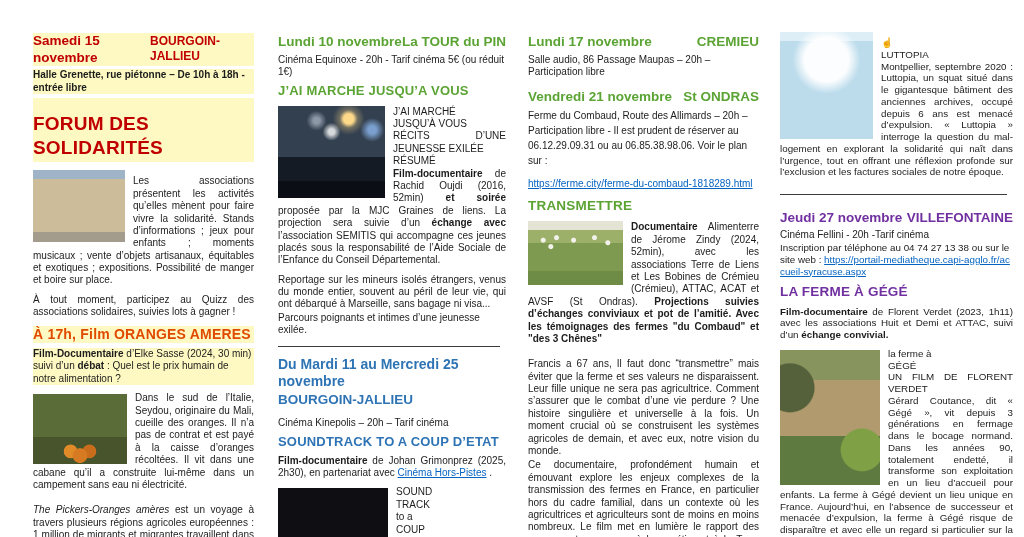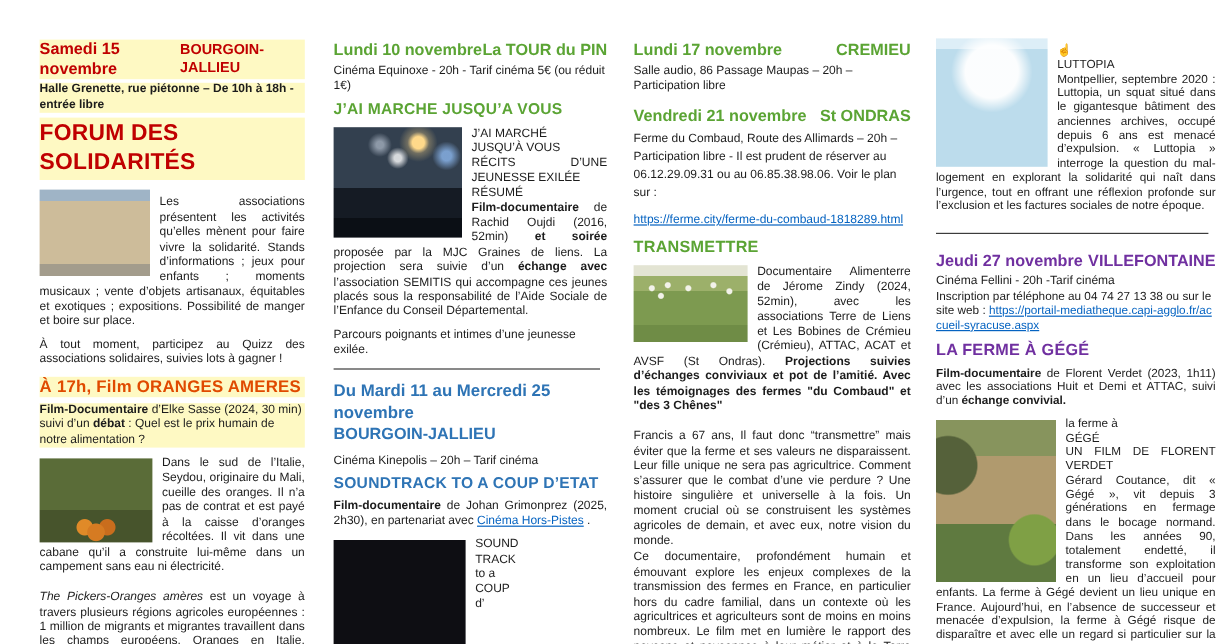--- a/index.html
+++ b/index.html
@@ -12,21 +12,21 @@
   #col4{left:780px;top:30px;width:233px;font-size:9.8px;line-height:1.2}
   p{margin:0 0 7px 0}
   .tl{text-align:left}
   .daterow{display:flex;justify-content:space-between;align-items:baseline;font-weight:700;text-align:left;margin:0 0 3px 0}
   .d-lg{font-size:13.5px}.d-sm{font-size:12px}
   .red{color:#c00000}.orange{color:#e04a00}.green{color:#5ba434}.blue{color:#2e74b5}.purple{color:#7030a0}
   .hl{background:#fef9c3}
   .venue{font-size:10px;text-align:left;margin:0 0 4px 0}
   .b{font-weight:700}
   .sect{font-weight:700;font-size:13px;text-align:left;margin:2px 0 5px 0;letter-spacing:.2px}
-  .bigtitle{font-weight:700;font-size:19px;letter-spacing:.2px;text-align:left;padding:2px 2px 3px 0}
+  .bigtitle{font-weight:700;font-size:19px;letter-spacing:.2px;text-align:left;padding:14px 2px 3px 0}
   .link{color:#0563c1;cursor:pointer;word-break:break-all}
   .divider{border:0;border-top:1.2px solid #3c3c3c;margin:9px 6px 9px 0}
   .gap{height:6px}
   
   .art{position:relative;float:left;margin:2px 8px 2px 0;overflow:hidden}
   
   .ph-halle{width:92px;height:72px;
     background:linear-gradient(180deg,#9fb4c6 0 13%,#cdbc9a 13% 86%,#a39c8c 86%)}
   
   .ph-oranges{width:94px;height:70px;
@@ -119,20 +119,21 @@
     </p><div class="sil"></div>
       <div class="t1">J’AI MARCHÉ</div>
       <div class="t2">JUSQU’À VOUS</div>
       <div class="t3">RÉCITS D’UNE JEUNESSE EXILÉE</div>
       <div class="t4">RÉSUMÉ</div>
       <div class="cred"></div>
     
     <span><span style="font-weight: 700;">Film-documentaire</span><span> de Rachid Oujdi (2016, 52min) </span><span style="font-weight: 700;">et soirée</span><span> proposée par la MJC Graines de liens. La projection sera suivie d’un </span><span style="font-weight: 700;">échange avec</span><span> l’association SEMITIS qui accompagne ces jeunes placés sous la responsabilité de l’Aide Sociale de l’Enfance du Conseil Départemental.</span></span>
   <p></p>
   <div class="clr"></div>
+  <p style="margin-bottom:1px">Reportage sur les mineurs isolés étrangers, venus du monde entier, souvent au péril de leur vie, qui ont débarqué à Marseille, sans bagage ni visa...</p>
   <p class="tl">Parcours poignants et intimes d’une jeunesse exilée.</p>
   <hr class="divider">
   <div class="tl blue b" style="font-size:14px">Du Mardi 11 au Mercredi 25 novembre</div>
   <div class="tl blue b" style="font-size:13.5px;margin:2px 0 8px">BOURGOIN-JALLIEU</div>
   <div class="venue">Cinéma Kinepolis – 20h – Tarif cinéma</div>
   <div class="sect blue">SOUNDTRACK TO A COUP D’ETAT</div>
   <p><span style="font-weight: 700;">Film-documentaire</span><span> de Johan Grimonprez (2025, 2h30), en partenariat avec </span><a href="#" class="link">Cinéma Hors-Pistes</a><span> .</span></p>
   <p>
     <span class="art ph-st">
       </span>
@@ -164,21 +165,21 @@
   <div class="gap"></div>
   <p class="tl"><a href="#" class="link">https://ferme.city/ferme-du-combaud-1818289.html</a></p>
   <div class="sect green" style="font-size:13.5px">TRANSMETTRE</div>
   <p>
     <span class="art ph-tr">
       </span>
     </p><div class="house"></div>
       <div class="p1"></div>
       <div class="p2"></div>
     
-    <span><span style="font-weight: 400;">Documentaire</span><span> Alimenterre de Jérome Zindy (2024, 52min), avec les associations Terre de Liens et Les Bobines de Crémieu (Crémieu), ATTAC, ACAT et AVSF (St Ondras). </span><span style="font-weight: 700;">Projections suivies d’échanges conviviaux et pot de l’amitié. Avec les témoignages des fermes "du Combaud" et "des 3 Chênes"</span></span>
+    <span><span style="font-weight: 700;">Documentaire</span><span> Alimenterre de Jérome Zindy (2024, 52min), avec les associations Terre de Liens et Les Bobines de Crémieu (Crémieu), ATTAC, ACAT et AVSF (St Ondras). </span><span style="font-weight: 700;">Projections suivies d’échanges conviviaux et pot de l’amitié. Avec les témoignages des fermes "du Combaud" et "des 3 Chênes"</span></span>
   <p></p>
   <div class="clr"></div>
   <div class="gap"></div>
   <p style="margin-bottom:2px">Francis a 67 ans, Il faut donc “transmettre” mais éviter que la ferme et ses valeurs ne disparaissent. Leur fille unique ne sera pas agricultrice. Comment s’assurer que le combat d’une vie perdure ? Une histoire singulière et universelle à la fois. Un moment crucial où se construisent les systèmes agricoles de demain, et avec eux, notre vision du monde.</p>
   <p>Ce documentaire, profondément humain et émouvant explore les enjeux complexes de la transmission des fermes en France, en particulier hors du cadre familial, dans un contexte où les agricultrices et agriculteurs sont de moins en moins nombreux. Le film met en lumière le rapport des paysans et paysannes à leur métier et à la Terre malgré les difficultés économiques et psychologiques, ... et les questions de l’environnement, de la biodiversité.</p>
   
   
   
   
   

